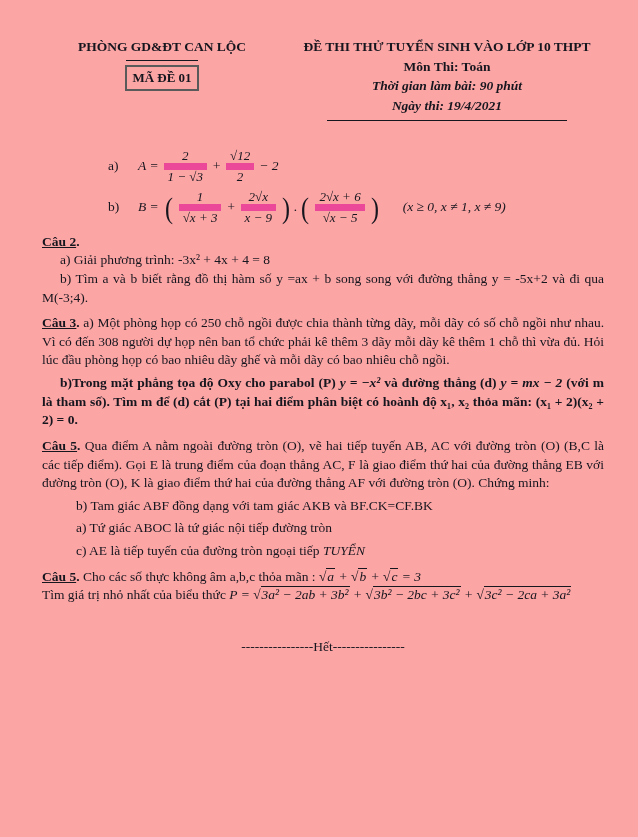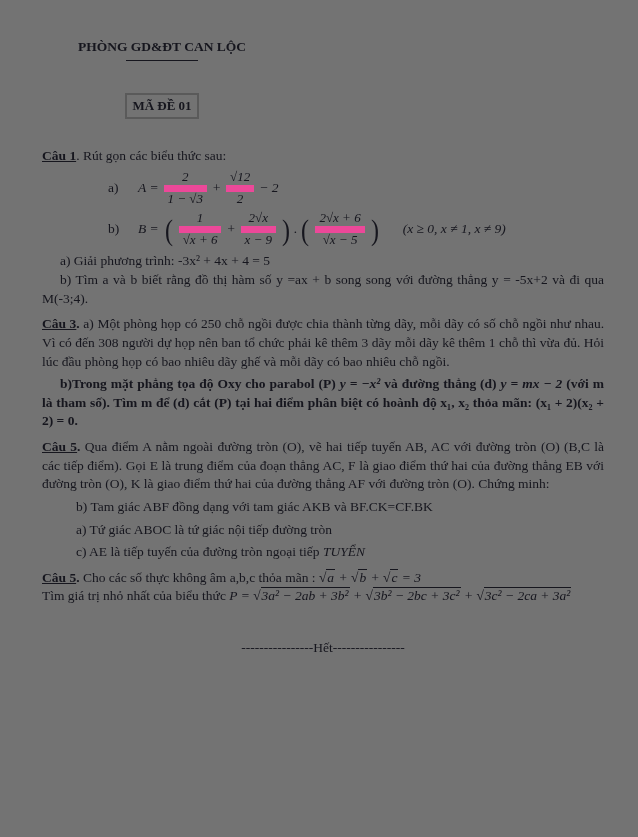--- a/index.html
+++ b/index.html
@@ -1,27 +1,27 @@
 <!DOCTYPE html>
 <html><head>
 <meta charset="utf-8">
 <style>
   html,body{margin:0;padding:0;background:#e8e8e8;}
   .page{
-    width:638px;height:837px;background:#737373;margin:0 auto;
+    width:638px;height:837px;background:#fca5a5;margin:0 auto;
     font-family:"Liberation Serif","DejaVu Serif",serif;
     color:#16161e;font-size:13.5px;line-height:1.38;
     box-sizing:border-box;padding:38px 34px 0 42px;position:relative;overflow:hidden;
   }
   
   .header{display:flex;align-items:flex-start;}
   .header-left{width:240px;text-align:center;flex:0 0 auto;}
   .office{font-weight:bold;font-size:13.5px;white-space:nowrap;}
   .office-underline{width:72px;border-top:1.4px solid #16161e;margin:3px auto 0;}
-  .code-box{display:inline-block;border:2px solid #5a5a5a;padding:2px 5px;font-weight:bold;margin-top:32px;font-size:13px;}
+  .code-box{display:inline-block;border:2px solid #5a5a5a;padding:2px 5px;font-weight:bold;margin-top:4px;font-size:13px;}
   .header-right{flex:1;text-align:center;padding-left:8px;}
   .title{font-weight:bold;font-size:13.5px;white-space:nowrap;}
   .subject{font-weight:bold;margin-top:1px;}
   .duration,.date{font-style:italic;font-weight:bold;margin-top:1px;}
   .right-underline{width:240px;border-top:1.3px solid #16161e;margin:4px auto 0;}
   
   .content{margin-top:28px;}
   .qlabel{font-weight:bold;text-decoration:underline;}
   .qdot{font-weight:bold;}
   .para{text-align:justify;margin:0;}
@@ -50,25 +50,31 @@
 <body>
 
 <div class="page">
 
   <div class="header">
     <div class="header-left">
       <div class="office">PHÒNG GD&amp;ĐT CAN LỘC</div>
       <div class="office-underline"></div>
       <div><span class="code-box">MÃ ĐỀ 01</span></div>
     </div>
+    <div class="header-right">
+      <div class="title">ĐỀ THI THỬ TUYỂN SINH VÀO LỚP 10 THPT</div>
+      <div class="subject">Môn Thi: Toán</div>
+      <div class="duration">Thời gian làm bài: 90 phút</div>
+      <div class="date">Ngày thi: 19/4/2021</div>
+      <div class="right-underline"></div>
+    </div>
   </div>
 
   <div class="content">
 
-    <p class="para"><span class="qlabel">Câu 1</span><span>. Rút gọn các biểu thức sau:</span></p>
 
     <div class="fline">
       <span class="itemtag">a)</span>
       <span class="math">
         <span>A =</span>
         <span class="frac">
             <span class="num">2</span>
             <span class="den">1 − √3</span>
           </span>
         <span>+</span>
@@ -80,40 +86,41 @@
       </span>
     </div>
 
     <div class="fline">
       <span class="itemtag">b)</span>
       <span class="math">
         <span>B =</span>
         <span class="bp">(</span>
         <span class="frac">
             <span class="num">1</span>
-            <span class="den">√x + 6</span>
+            <span class="den">√x + 3</span>
           </span>
         <span>+</span>
         <span class="frac">
             <span class="num">2√x</span>
             <span class="den">x − 9</span>
           </span>
         <span class="bp">)</span>
         <span class="fdot">.</span>
         <span class="bp">(</span>
         <span class="frac">
             <span class="num">2√x + 6</span>
             <span class="den">√x − 5</span>
           </span>
         <span class="bp">)</span>
         <span class="cond">(x ≥ 0, x ≠ 1, x ≠ 9)</span>
       </span>
     </div>
 
-    <p class="para indent">a) Giải phương trình:  -3x² + 4x + 4 = 5</p>
+    <p class="para sect"><span class="qlabel">Câu 2</span><span class="qdot">.</span></p>
+    <p class="para indent">a) Giải phương trình:  -3x² + 4x + 4 = 8</p>
     <p class="para indent">b) Tìm a và b biết rằng đồ thị hàm số y =ax + b song song với đường thẳng y = -5x+2 và đi qua M(-3;4).</p>
 
     <p class="para sect"><span class="qlabel">Câu 3</span><span class="qdot">.</span><span> a) Một phòng họp có 250 chỗ ngồi được chia thành từng dãy, mỗi dãy có số chỗ ngồi như nhau. Vì có đến 308 người dự họp nên ban tổ chức phải kê thêm 3 dãy mỗi dãy kê thêm 1 chỗ thì vừa đủ. Hỏi lúc đầu phòng họp có bao nhiêu dãy ghế và mỗi dãy có bao nhiêu chỗ ngồi.</span></p>
     <p class="para indent mono-gap"><span>b)Trong mặt phẳng tọa độ Oxy cho parabol (P) </span><span class="mi">y = −x²</span><span> và đường thẳng (d)  </span><span class="mi">y = mx − 2</span><span> (với m là tham số). Tìm m để (d) cắt (P) tại hai điểm phân biệt có hoành độ x₁, x₂ thỏa mãn: (x₁ + 2)(x₂ + 2) = 0.</span></p>
 
     <p class="para sect"><span class="qlabel">Câu 5</span><span class="qdot">.</span><span> Qua điểm A nằm ngoài đường tròn (O), vẽ hai tiếp tuyến AB, AC với đường tròn (O) (B,C là các tiếp điểm). Gọi E là trung điểm của đoạn thẳng AC, F là giao điểm thứ hai của đường thẳng EB với đường tròn (O), K là giao điểm thứ hai của đường thẳng AF với đường tròn (O). Chứng minh:</span></p>
     <div class="subitem">b) Tam giác ABF đồng dạng với tam giác AKB và BF.CK=CF.BK</div>
     <div class="subitem">a) Tứ giác ABOC là tứ giác nội tiếp đường tròn</div>
     <div class="subitem"><span>c) AE là tiếp tuyến của đường tròn ngoại tiếp </span><span class="mi">TUYỂN</span></div>
 

